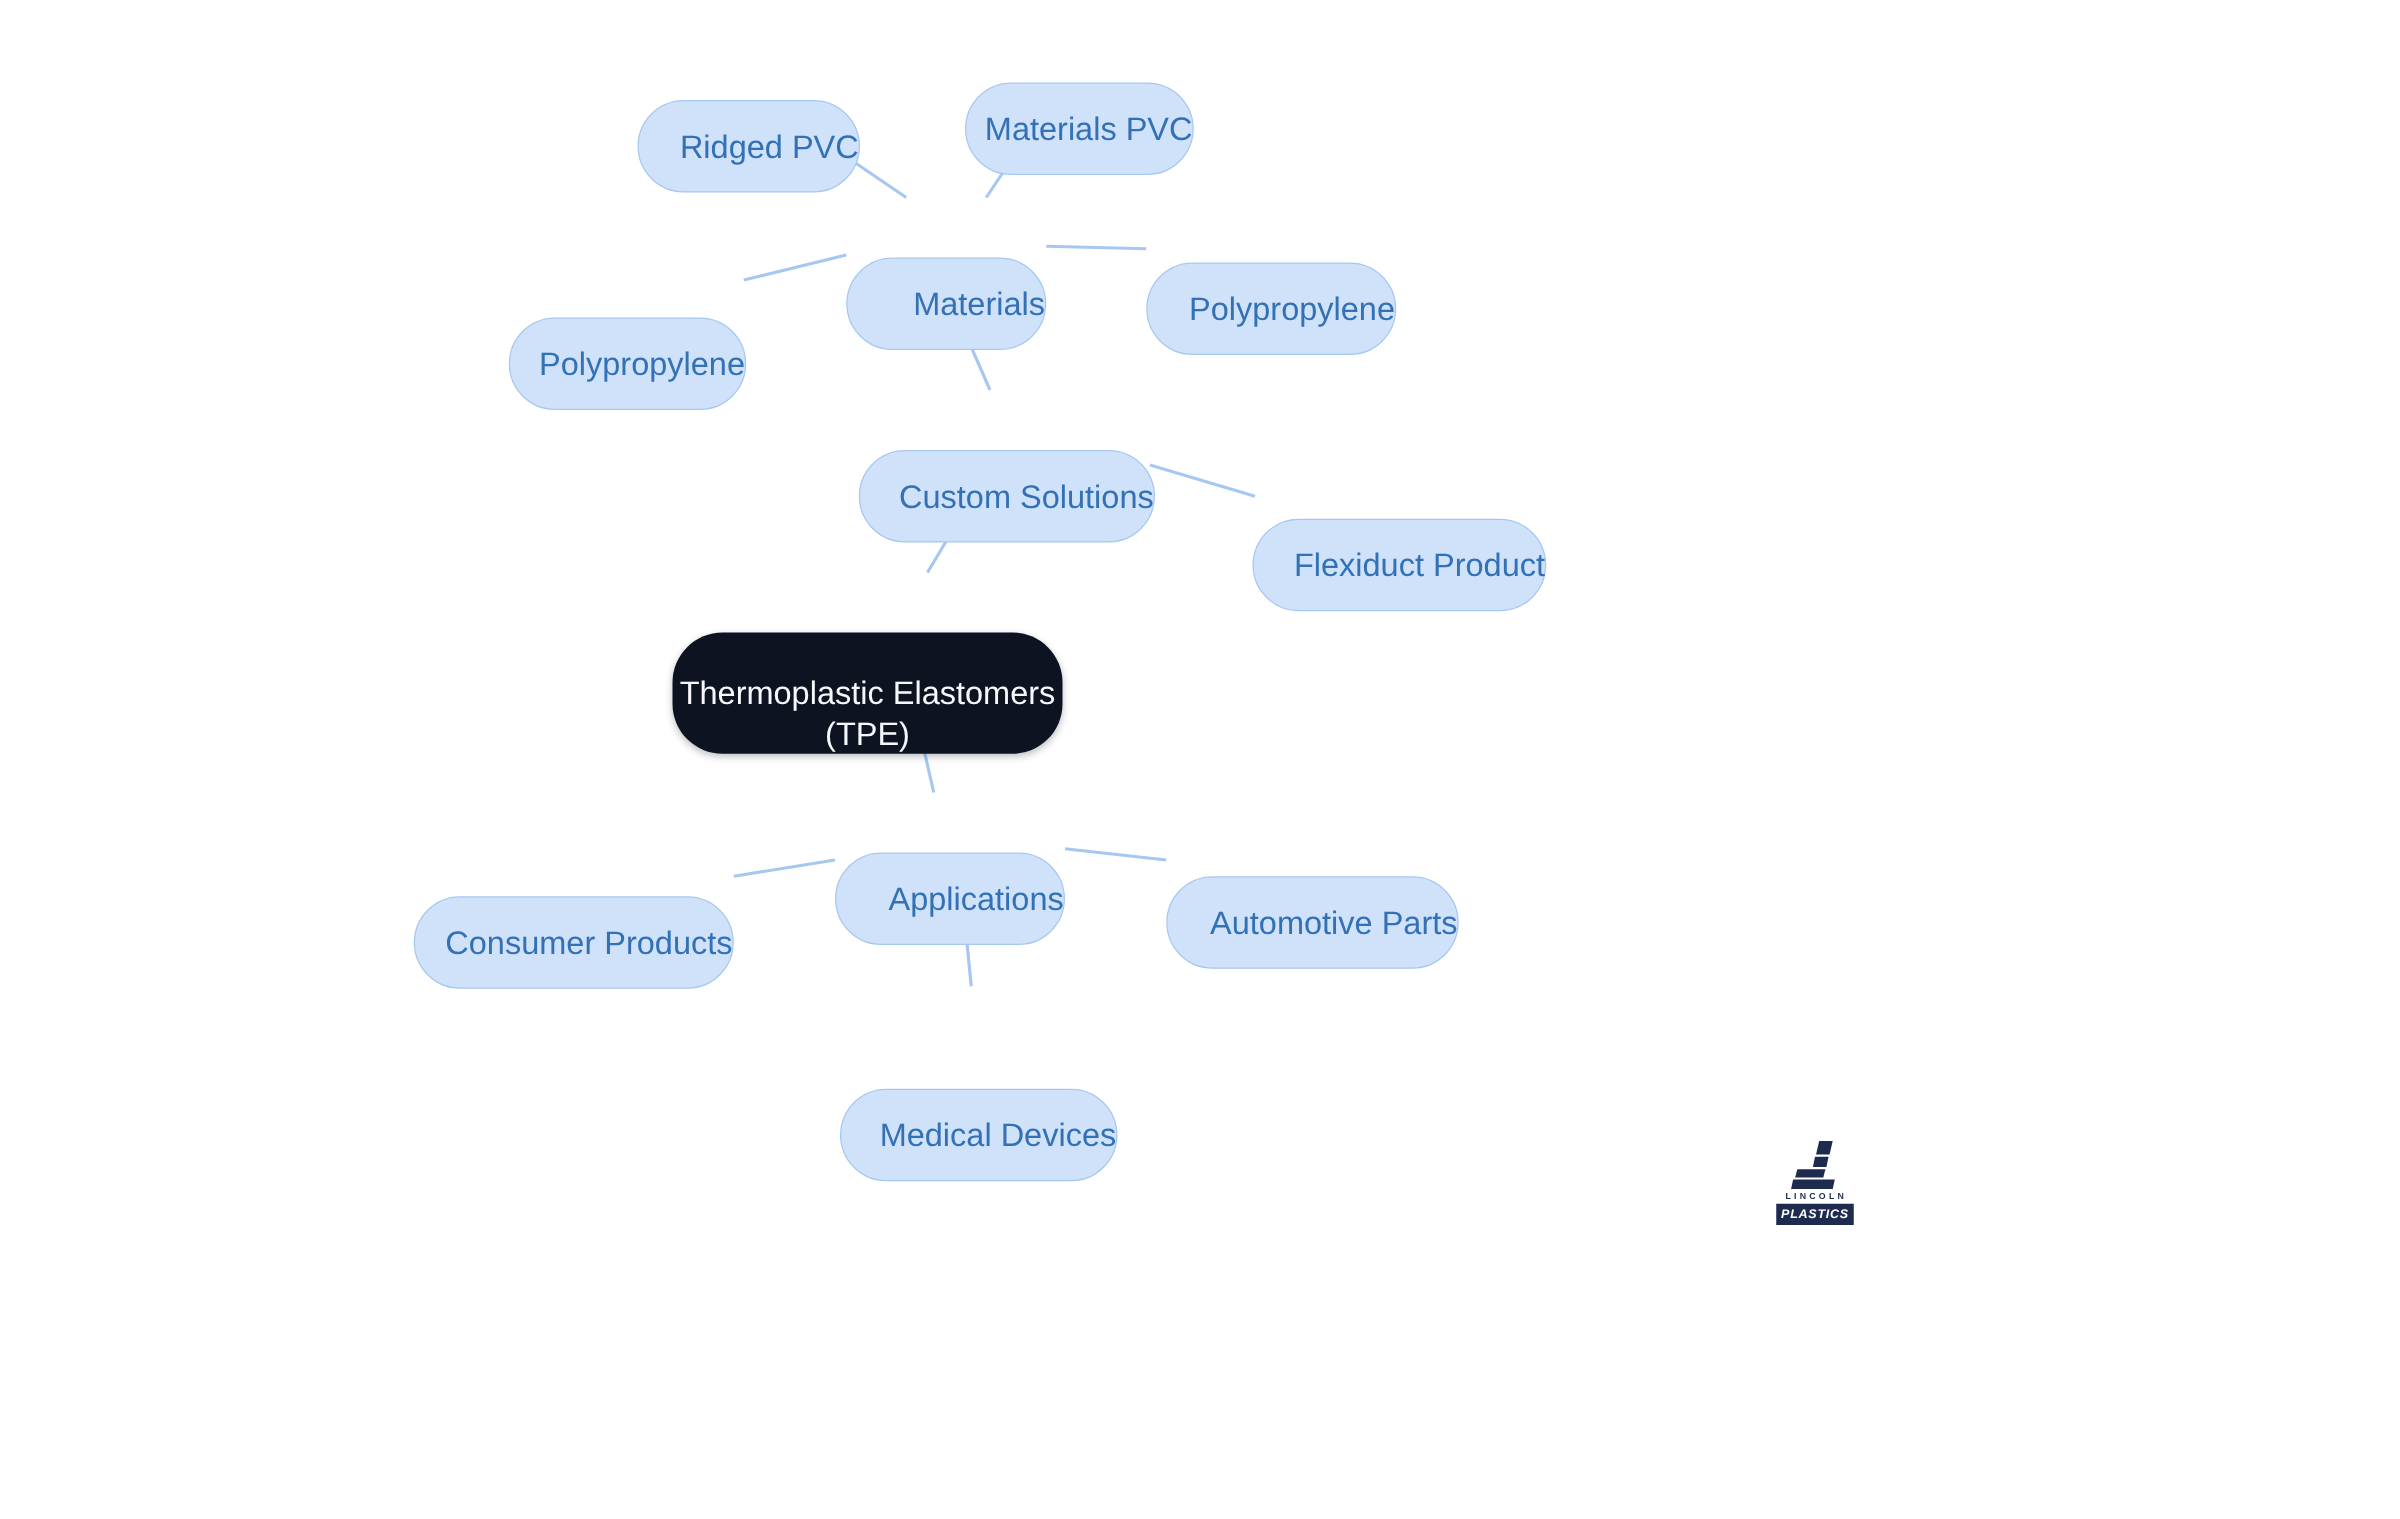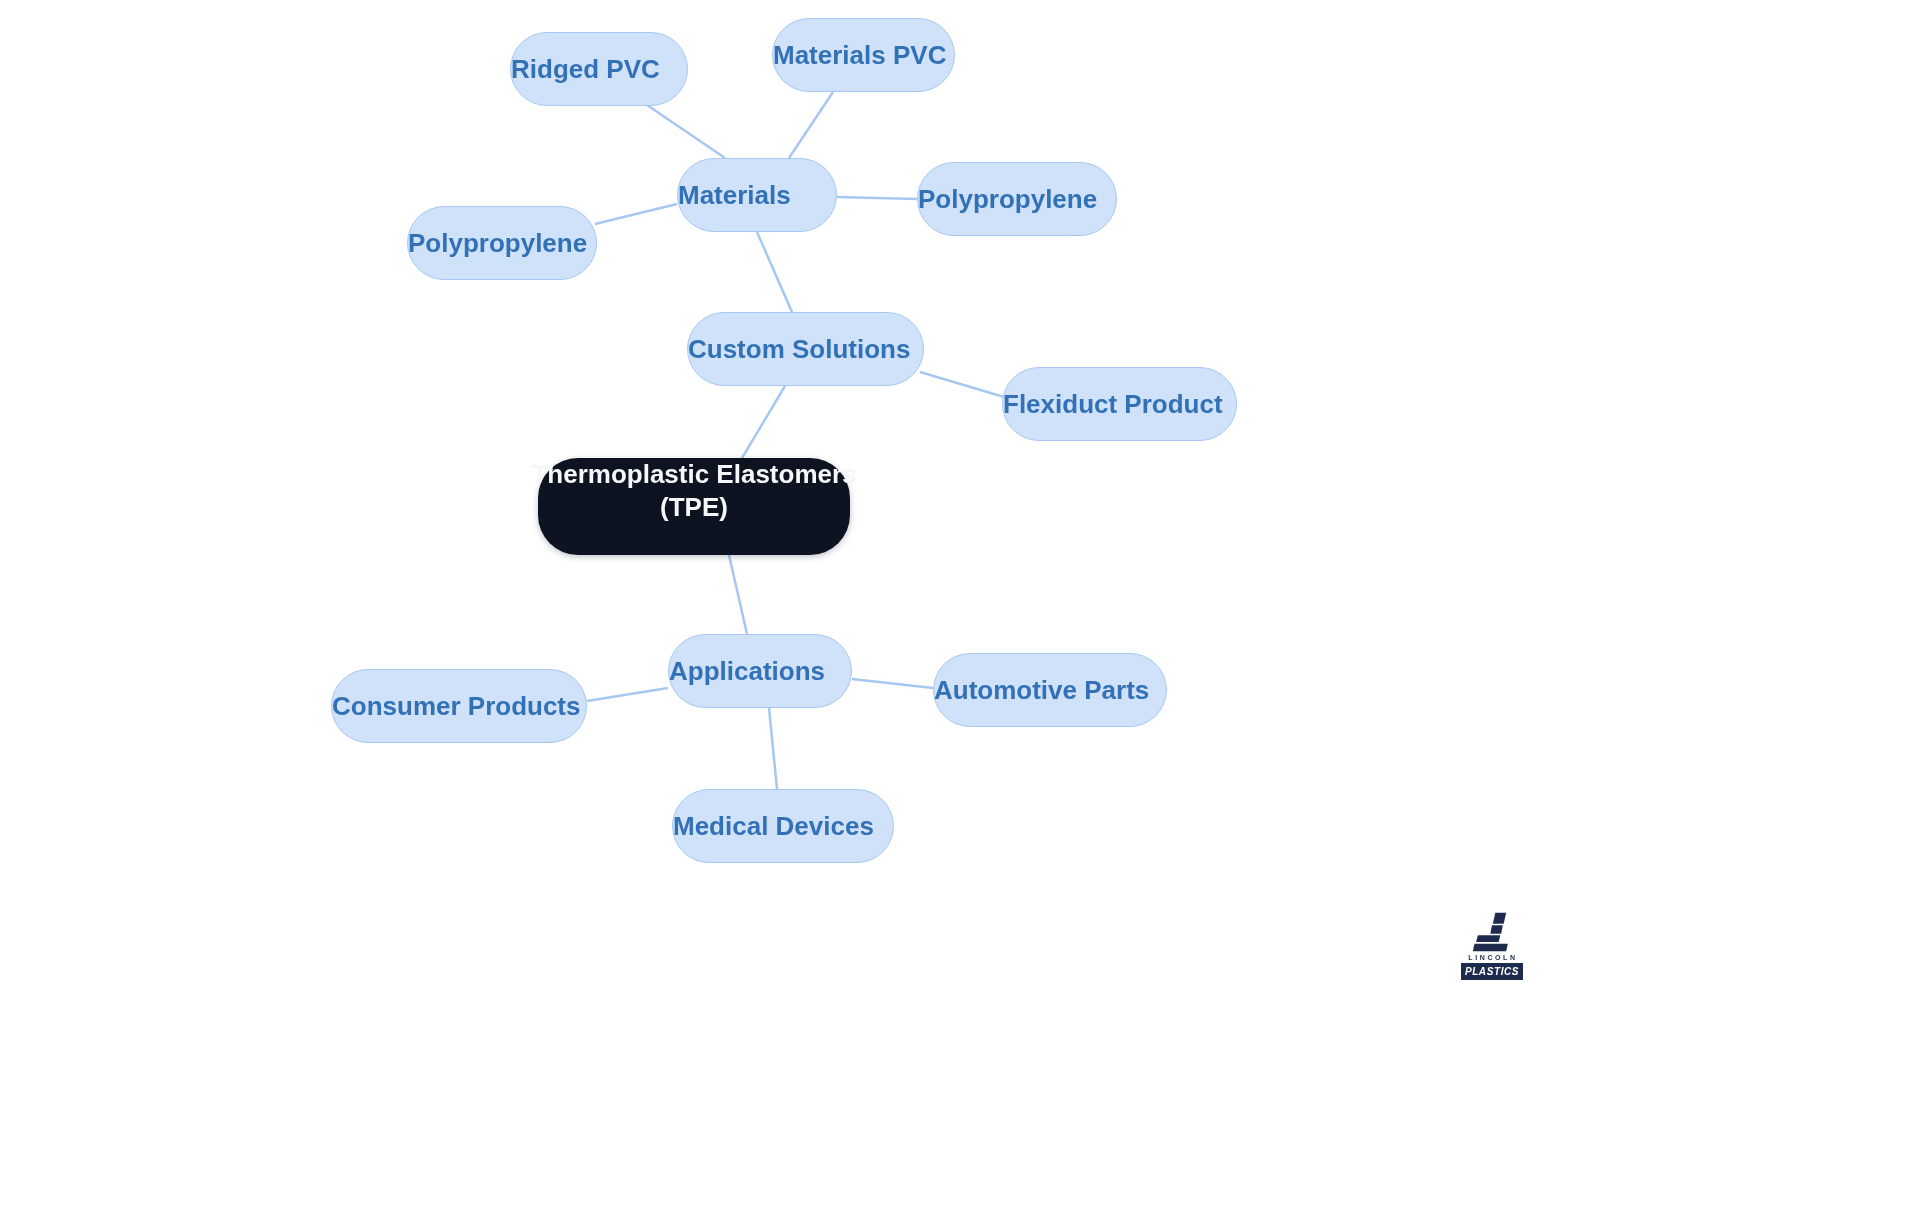--- a/index.html
+++ b/index.html
@@ -16,37 +16,38 @@
   body{font-family:"Liberation Sans", sans-serif;position:relative;}
   .canvas{position:absolute;inset:0;}
   .edges{position:absolute;left:0;top:0;width:1920px;height:1215px;}
   .edges line{stroke:var(--edge);stroke-width:2.5;}
   .node{
     position:absolute;
     background:var(--node-fill);
     border:1.5px solid var(--node-border);
     border-radius:37px;
     height:74px;
-    display:flex;align-items:center;justify-content:flex-start;
+    display:flex;align-items:center;justify-content:flex-end;
     color:var(--node-text);
-    font-size:26px;font-weight:700;
+    font-size:26px;font-weight:400;
     white-space:nowrap;
+    margin-top:48px;
   }
   .node.root{
     background:var(--root-fill);
     border:none;
     border-radius:40px;
     height:97px;
     color:var(--root-text);
     flex-direction:column;
     line-height:1.25;
     box-shadow:0 2px 6px rgba(13,19,32,0.25);
   }
   .logo{
-    position:absolute;left:1461px;top:912px;width:62px;
+    position:absolute;left:1421px;top:912px;width:62px;
     display:flex;flex-direction:column;align-items:center;
   }
   .logo-mark{width:50px;height:40px;}
   .logo-mark path{fill:var(--logo-navy);}
   .logo-name{
     color:var(--logo-navy);
     font-size:7px;font-weight:700;
     letter-spacing:2.6px;
     margin:2px 0 2px 2px;
   }
@@ -116,21 +117,21 @@
   </div>
 
   <div class="node" style="left:331px;top:669px;width:256px;">
     <span>Consumer Products</span>
   </div>
 
   <div class="node" style="left:933px;top:653px;width:234px;">
     <span>Automotive Parts</span>
   </div>
 
-  <div class="node" style="left:672px;top:789px;width:222px;">
+  <div class="node" style="left:672px;top:823px;width:222px;">
     <span>Medical Devices</span>
   </div>
 
   <div class="logo">
     <svg class="logo-mark" viewBox="0 0 60 46">
       <path d="M34 0 L47 0 L44 13 L31 13 Z"></path>
       <path d="M30 15 L43 15 L41 25 L28 25 Z"></path>
       <path d="M13 27 L40 27 L38 35 L11 35 Z"></path>
       <path d="M9 37 L49 37 L47 46 L7 46 Z"></path>
     </svg>

